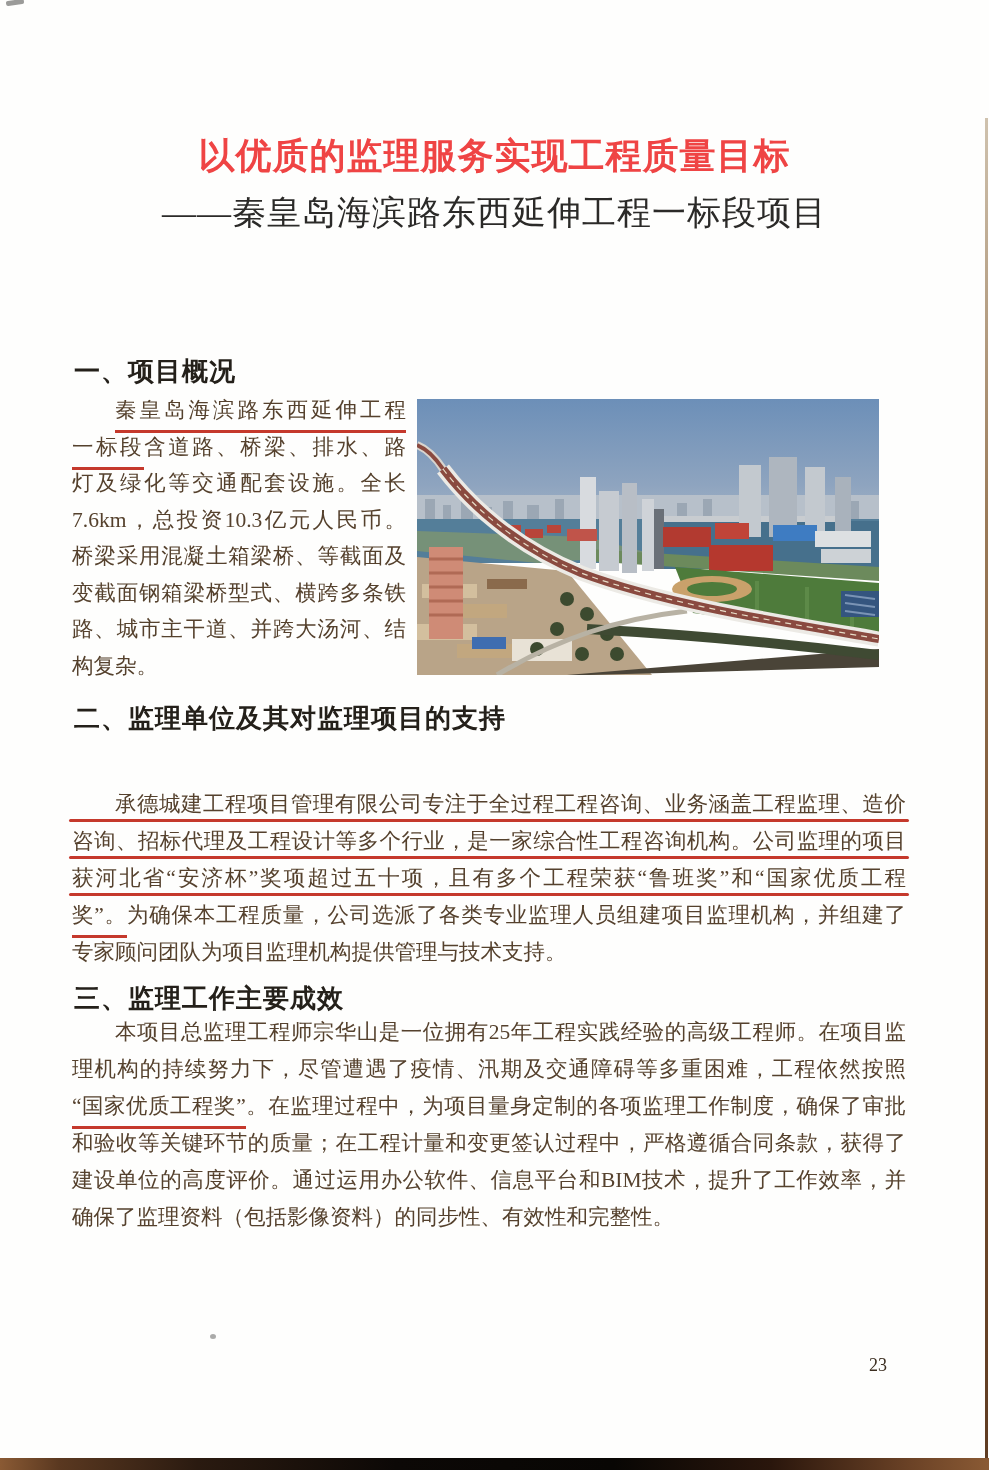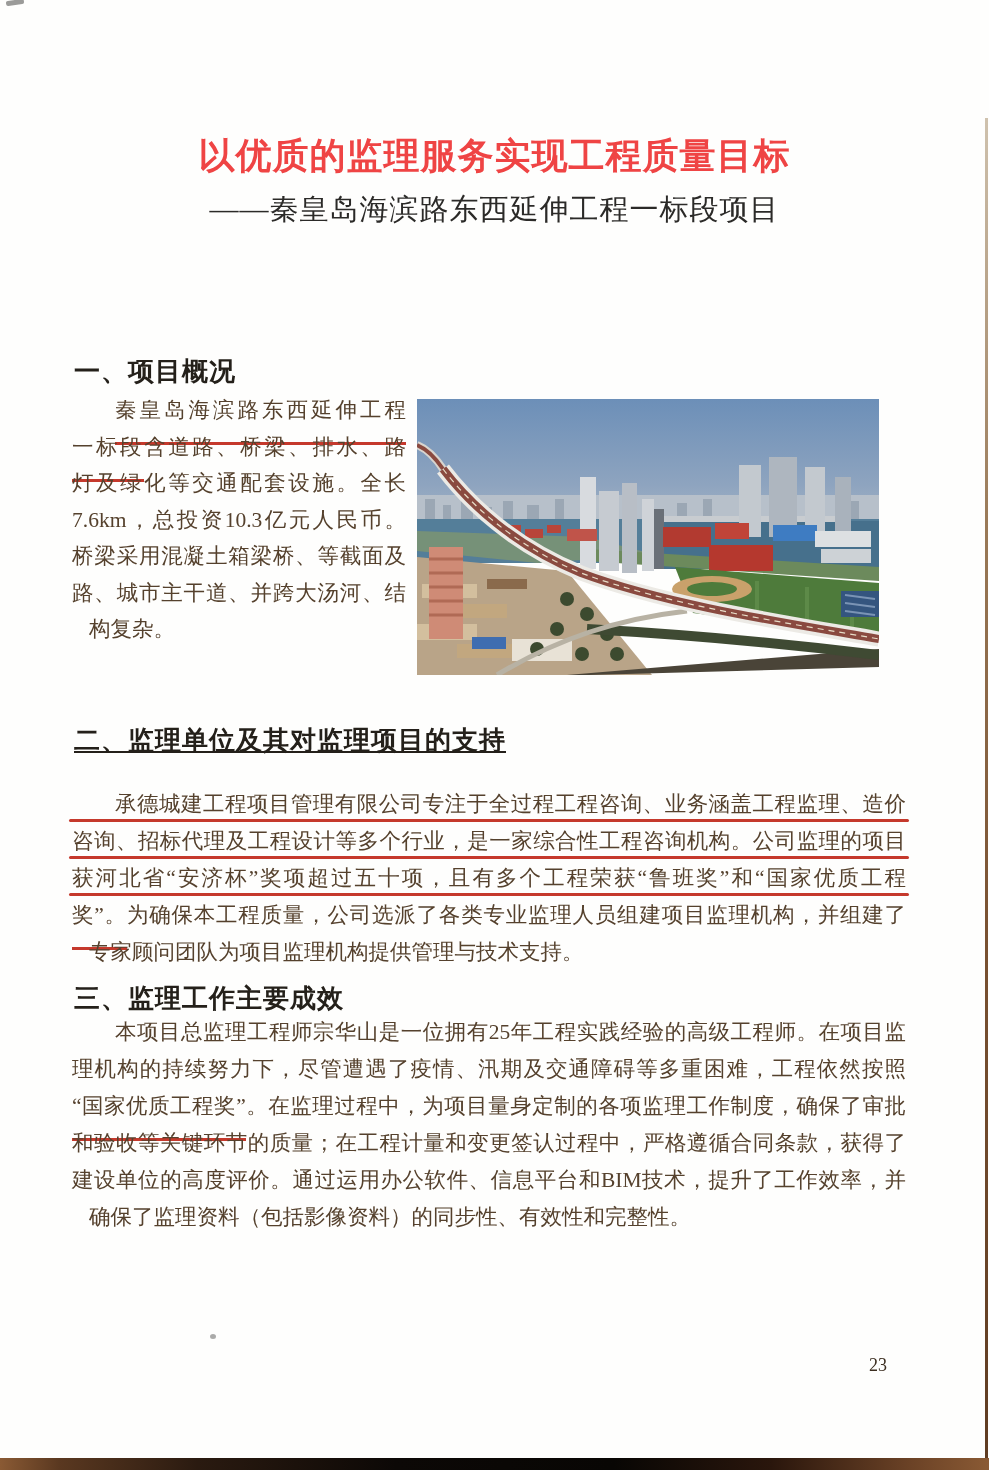--- a/index.html
+++ b/index.html
@@ -7,50 +7,50 @@
   .page{position:relative;width:989px;height:1470px;background:#fefefd;}
 
   .title{
     position:absolute;top:132px;left:0;width:989px;margin:0;
     text-align:center;font-family:"Liberation Serif",serif;font-weight:bold;
     font-size:36px;letter-spacing:1px;color:#ef4444;
   }
   .subtitle{
     position:absolute;top:190px;left:0;width:989px;
     text-align:center;font-family:"Liberation Serif",serif;
-    font-size:29px;letter-spacing:1px;color:#2b2a28;
+    font-size:34px;letter-spacing:1px;color:#2b2a28;
   }
   .h{
     position:absolute;left:74px;
     font-family:"Liberation Sans",sans-serif;font-weight:700;
     font-size:26px;color:#24201a;letter-spacing:1px;margin-top:13px;
   }
   .sec1{top:341px;}
-  .sec2{top:710px;text-decoration:underline;}
+  .sec2{top:688px;}
   .sec3{top:968px;}
 
   .para{
     position:absolute;left:72px;
     font-family:"Liberation Serif",serif;
     font-size:21.5px;color:#55412d;
   }
   .p1{top:392px;width:334px;}
   .p1 .line{line-height:36.5px;height:36.5px;}
   .p2{top:786px;width:834px;}
   .p2 .line{line-height:37px;height:37px;}
   .p3{top:1014px;width:834px;}
   .p3 .line{line-height:37px;height:37px;}
 
   .line{
     position:relative;white-space:nowrap;
     text-align:justify;text-align-last:justify;
   }
-  .line.last{text-align-last:left;margin-left:17px;}
+  .line.last{text-align-last:left;}
   .line.ind{text-indent:2em;}
-  .seg.u{border-bottom:3.5px solid #c5392c;padding-bottom:20px;}
+  .seg.u{border-bottom:3.5px solid #c5392c;padding-bottom:8px;}
   .line.ful::after{
     content:"";position:absolute;left:-3px;right:-3px;bottom:1px;height:3.5px;
     background:#c5392c;border-radius:2px;
   }
 
   .photo{position:absolute;left:417px;top:399px;}
 
   .pageno{
     position:absolute;left:869px;top:1355px;
     font-family:"Liberation Serif",serif;font-size:18px;color:#3c2e20;
@@ -77,20 +77,21 @@
   <h1 class="title">以优质的监理服务实现工程质量目标</h1>
   <div class="subtitle">——秦皇岛海滨路东西延伸工程一标段项目</div>
 
   <div class="h sec1">一、项目概况</div>
   <div class="para p1">
       <div class="line ind"><span class="seg u">秦皇岛海滨路东西延伸工程</span></div>
       <div class="line"><span class="seg u">一标段</span><span class="seg">含道路、桥梁、排水、路</span></div>
       <div class="line"><span class="seg">灯及绿化等交通配套设施。全长</span></div>
       <div class="line"><span class="seg">7.6km，总投资10.3亿元人民币。</span></div>
       <div class="line"><span class="seg">桥梁采用混凝土箱梁桥、等截面及</span></div>
+      <div class="line"><span class="seg">变截面钢箱梁桥型式、横跨多条铁</span></div>
       <div class="line"><span class="seg">路、城市主干道、并跨大汤河、结</span></div>
       <div class="line last"><span class="seg">构复杂。</span></div>
     </div>
 
   <svg class="photo" width="462" height="276" viewBox="0 0 462 276">
     <defs>
       <linearGradient id="sky" x1="0" y1="0" x2="0" y2="1">
         <stop offset="0" stop-color="#6c8fb8"></stop>
         <stop offset="0.65" stop-color="#8ea4bf"></stop>
         <stop offset="1" stop-color="#a9b7c7"></stop>

